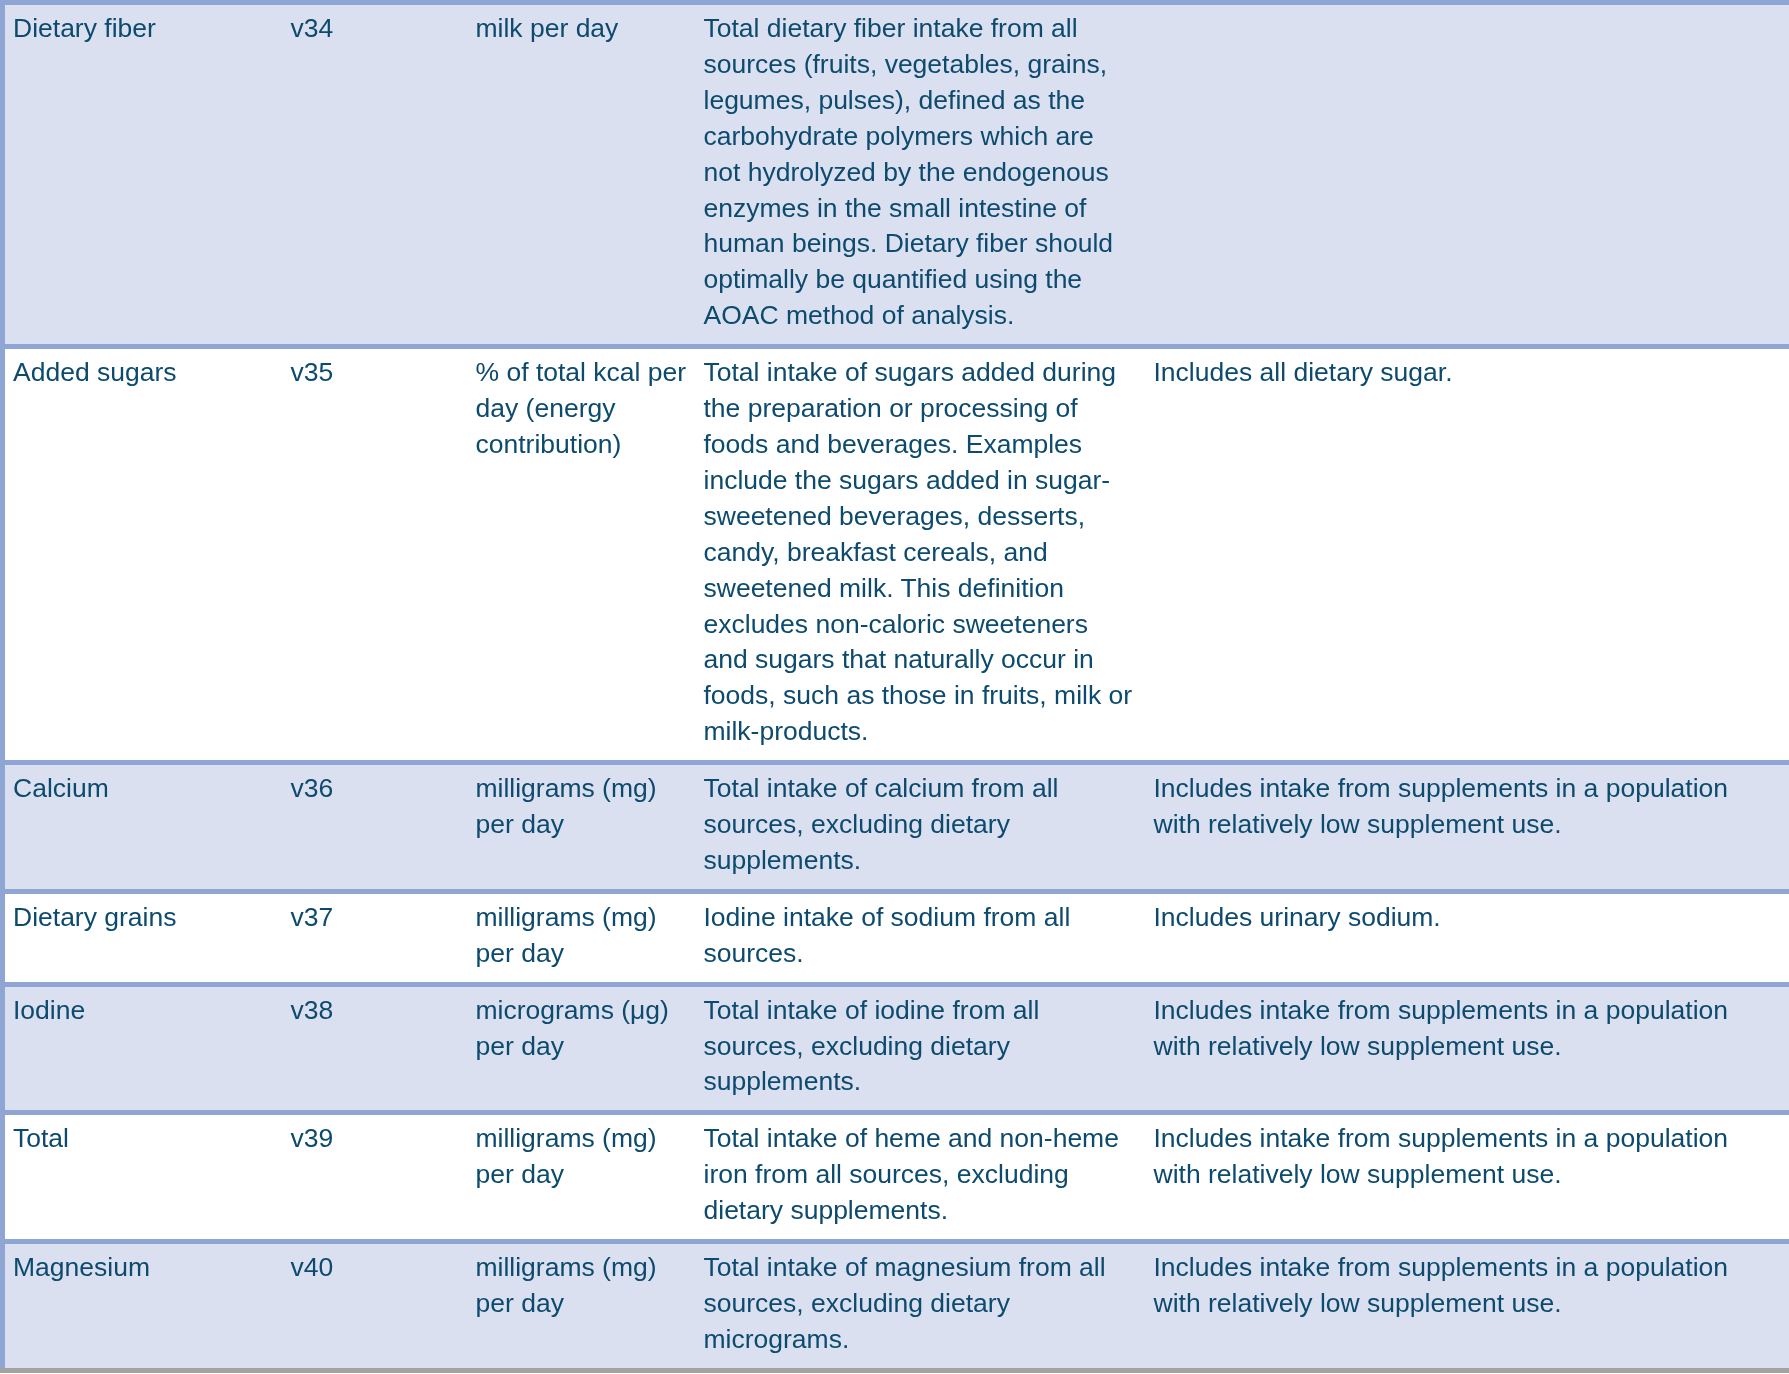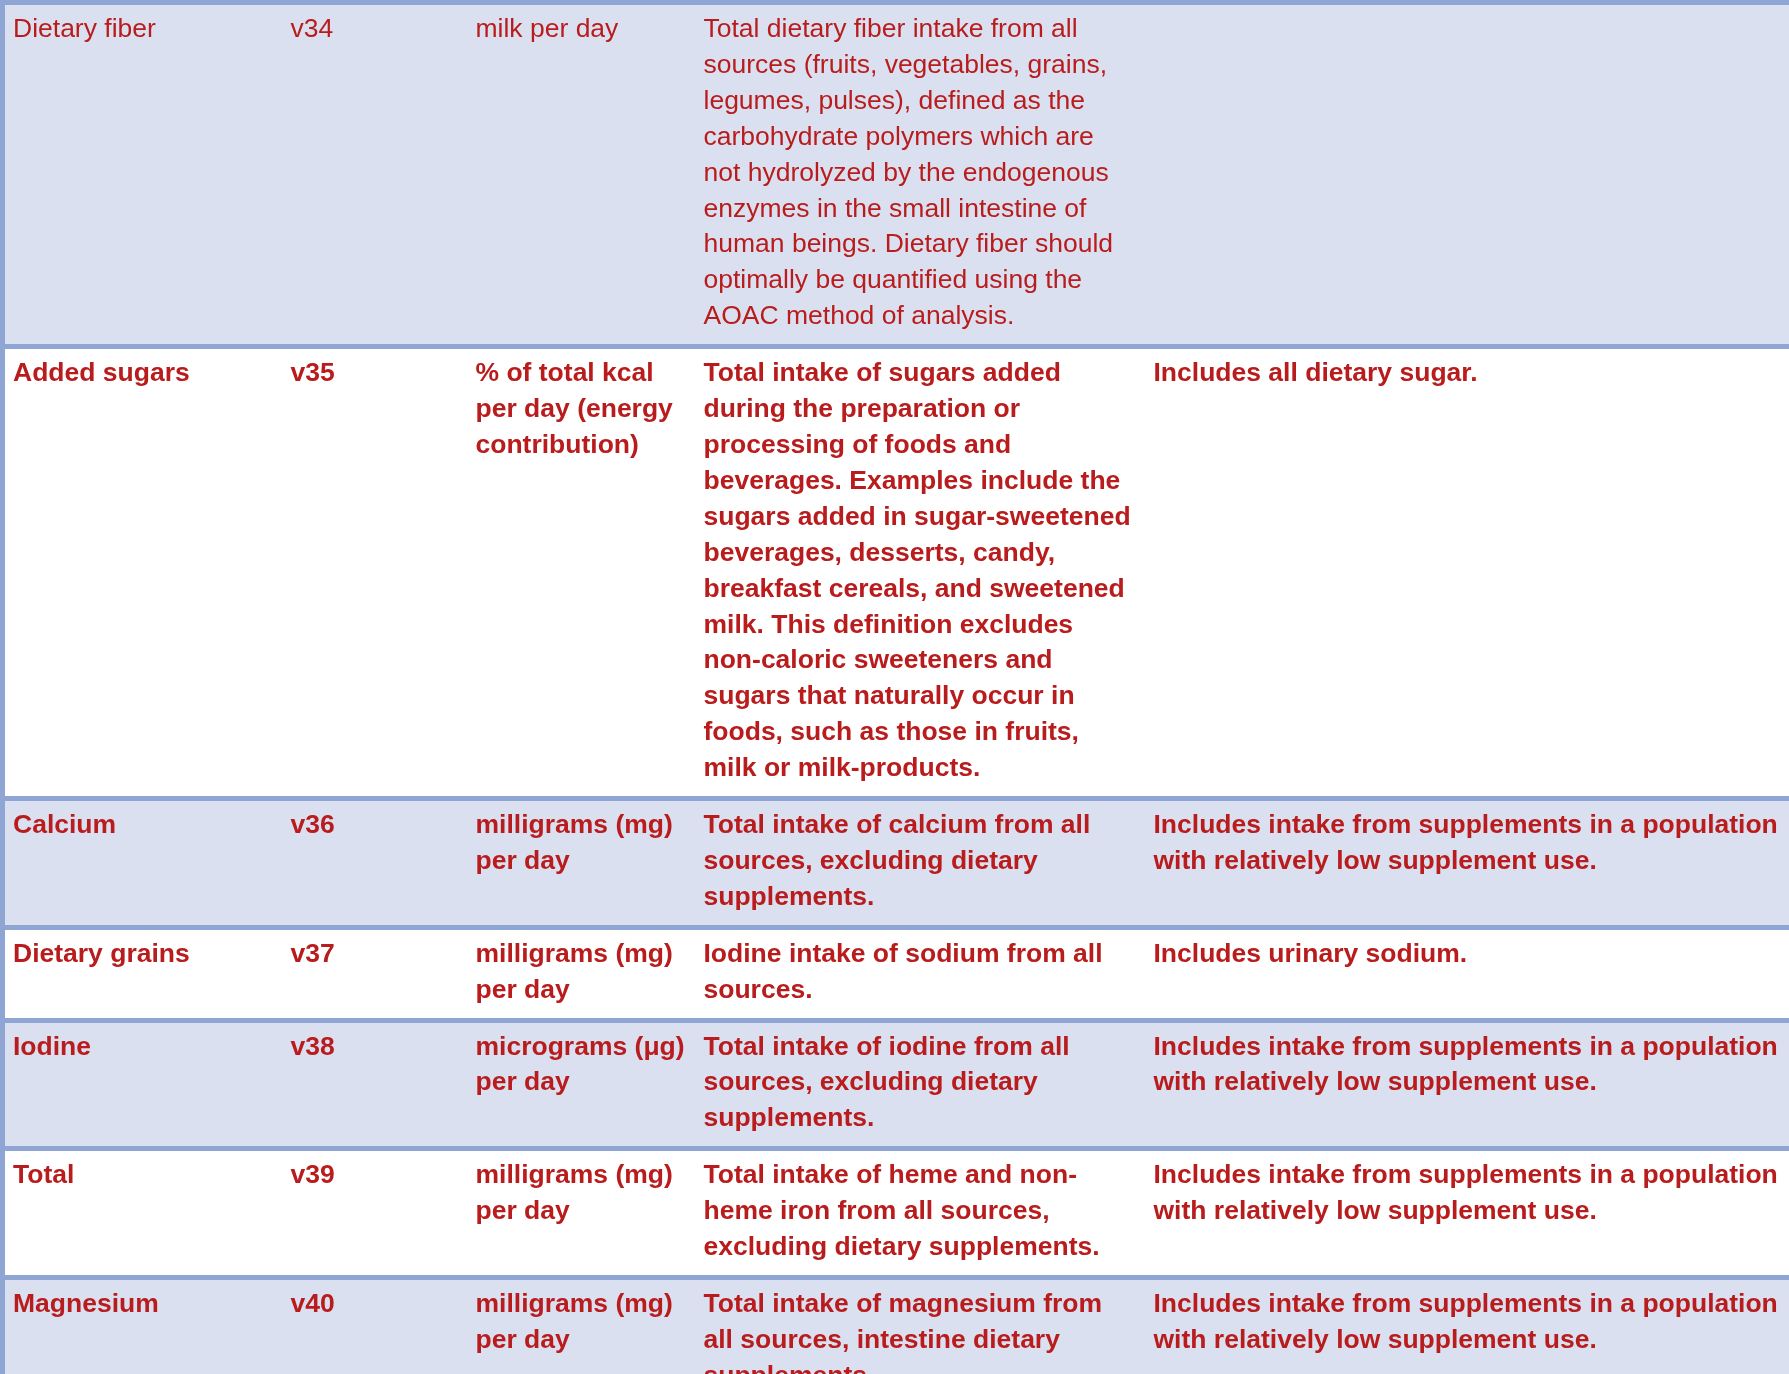--- a/index.html
+++ b/index.html
@@ -28,39 +28,39 @@
     table-layout: fixed;
     border-left: 5px solid #8fa5d4;
     border-right: 5px solid #8fa5d4;
   }
 
   table.var-table td {
     vertical-align: top;
     padding: 6px 8px 10px 8px;
     font-size: 26.5px;
     line-height: 1.355;
-    color: #b91c1c;
+    color: #0c4a6e;
     box-sizing: border-box;
     word-wrap: break-word;
     overflow-wrap: break-word;
   }
 
   
   col.c-name  { width: 280px; }
   col.c-code  { width: 185px; }
   col.c-unit  { width: 228px; }
   col.c-desc  { width: 450px; }
   col.c-notes { width: 646px; }
 
   
   tr.shaded td { background: #dbe0f0; }
   tr.plain  td { background: #ffffff; }
 
   
-  tr.rule-top td { border-top: 5px solid #8fa5d4; font-weight: bold; }
+  tr.rule-top td { border-top: 5px solid #8fa5d4; }
 
   tr.first-row td { border-top: 5px solid #8fa5d4; }
   tr.last-row td  { border-bottom: 5px solid #a3a3a3; }
 
   .cell-name   { white-space: nowrap; }
   .cell-code   { white-space: nowrap; }
 </style>
 </head>
 <body>
 
@@ -120,19 +120,19 @@
         <td class="cell-code">v39</td>
         <td class="cell-unit">milligrams (mg) per day</td>
         <td class="cell-desc">Total intake of heme and non-heme iron from all sources, excluding dietary supplements.</td>
         <td class="cell-notes">Includes intake from supplements in a population with relatively low supplement use.</td>
       </tr>
 
       <tr class="shaded rule-top last-row">
         <td class="cell-name">Magnesium</td>
         <td class="cell-code">v40</td>
         <td class="cell-unit">milligrams (mg) per day</td>
-        <td class="cell-desc">Total intake of magnesium from all sources, intestine dietary supplements.</td>
+        <td class="cell-desc">Total intake of magnesium from all sources, excluding dietary micrograms.</td>
         <td class="cell-notes">Includes intake from supplements in a population with relatively low supplement use.</td>
       </tr>
 
     </tbody>
   </table>
 </div>
 
 </body></html>

